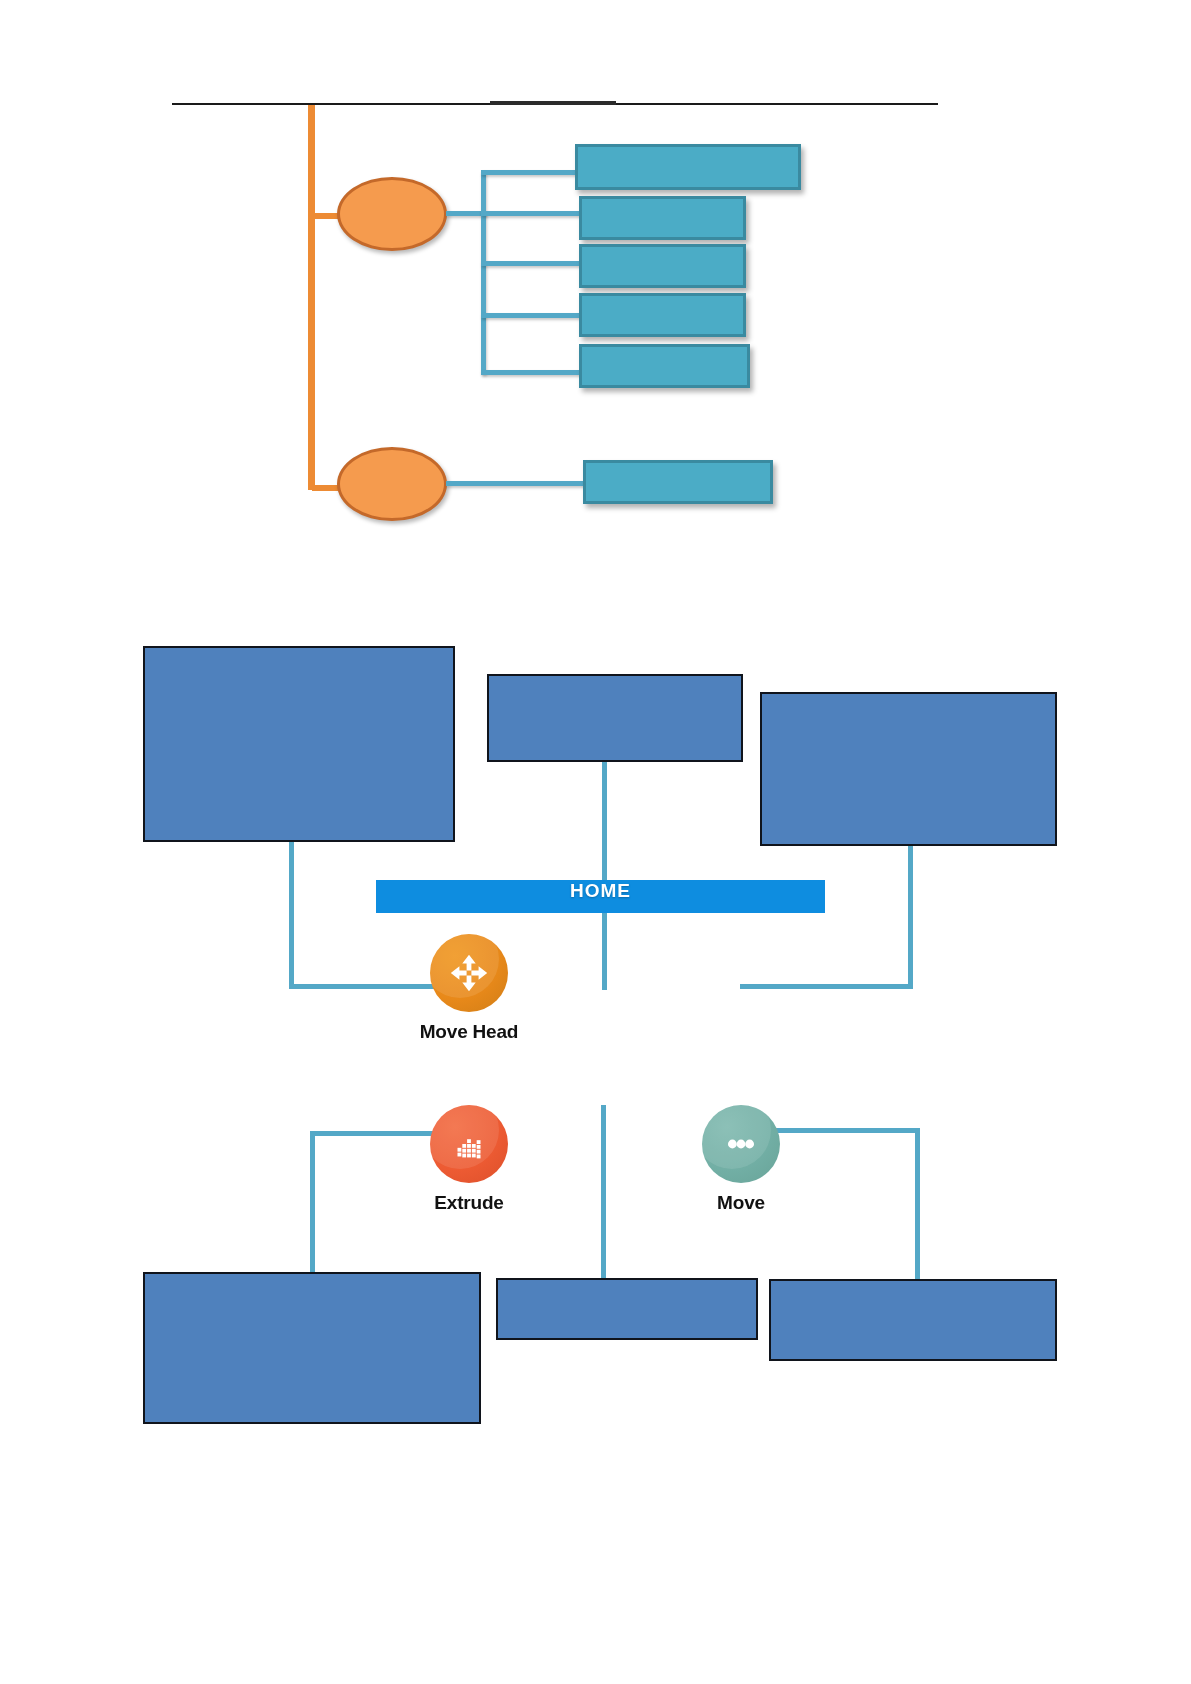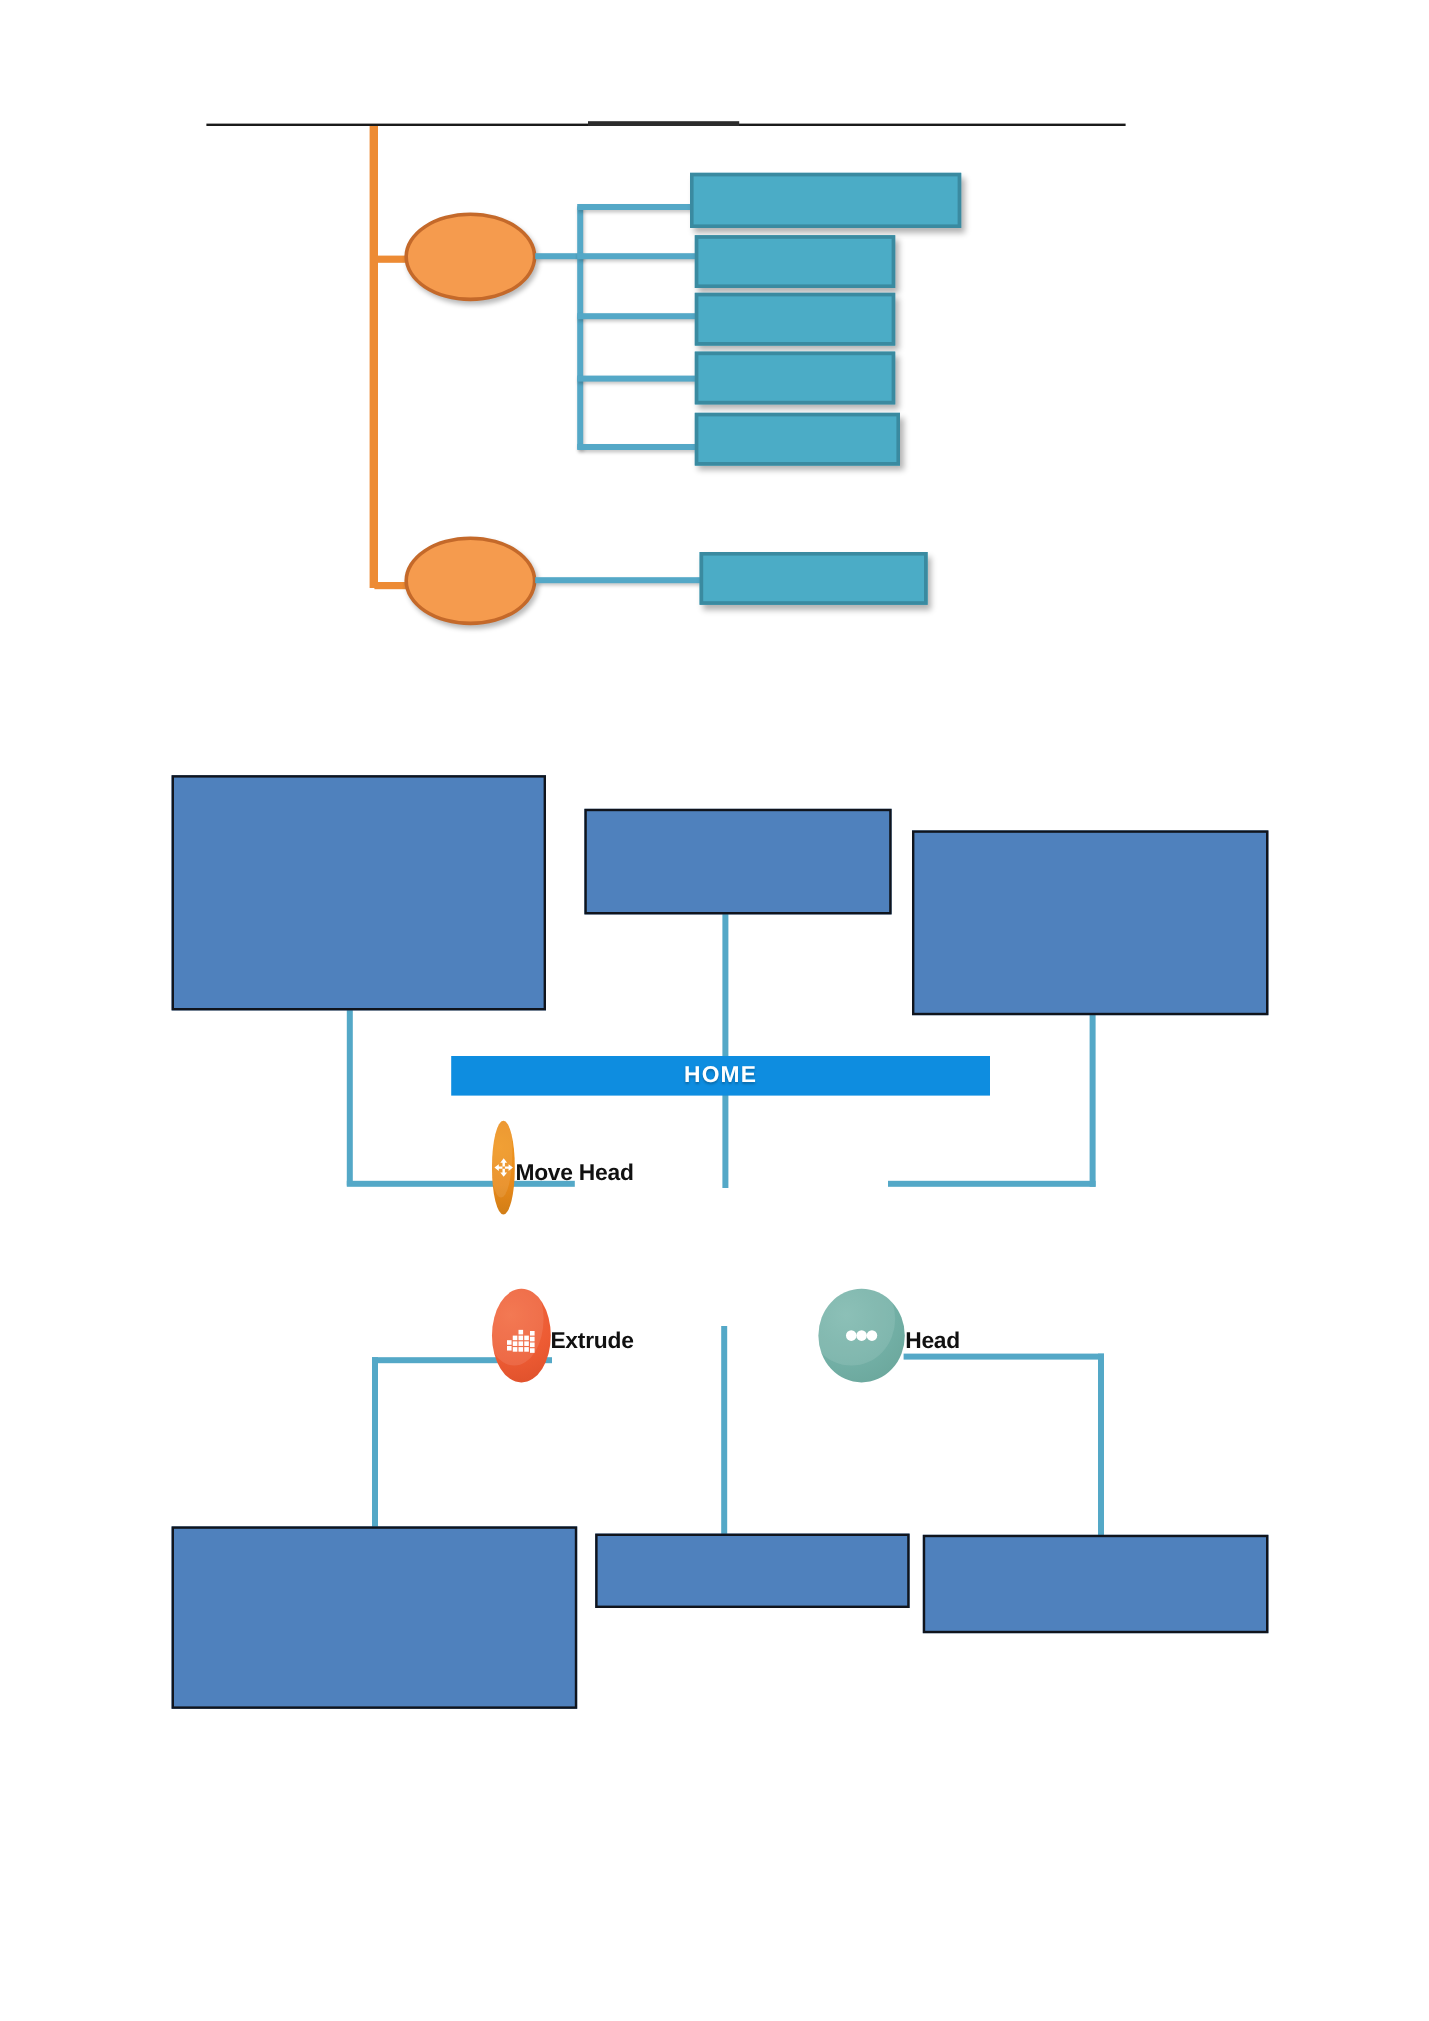--- a/index.html
+++ b/index.html
@@ -87,21 +87,20 @@
   }
 
   
   .home-banner {
     left: 376px;
     top: 880px;
     width: 449px;
     height: 33px;
     background: #0E8DE0;
     display: flex;
-    align-items: center;
     justify-content: center;
   }
   .home-banner .home-label {
     color: #ffffff;
     font-weight: bold;
     font-size: 19px;
     letter-spacing: 1px;
     text-shadow: 0 1px 2px rgba(0,0,0,0.25);
   }
 
@@ -112,21 +111,21 @@
     height: 265px;
   }
   .icon-row {
     display: flex;
     justify-content: space-between;
     width: 100%;
   }
   .icon-cell {
     width: 118px;
     display: flex;
-    flex-direction: row;
+    flex-direction: column;
     align-items: center;
     text-align: center;
   }
   .icon-disc {
     width: 78px;
     height: 78px;
     border-radius: 50%;
     display: flex;
     align-items: center;
     justify-content: center;
@@ -296,19 +295,19 @@
         <div class="icon-cell">
           <div class="icon-disc" style="background:radial-gradient(circle at 32% 28%, #7FB9AF 0%, #72AFA5 55%, #68A398 100%);">
             <svg width="46" height="46" viewBox="0 0 48 48" aria-hidden="true">
               <g fill="#ffffff">
                 <circle cx="15" cy="24" r="4.6"></circle>
                 <circle cx="24" cy="24" r="4.6"></circle>
                 <circle cx="33" cy="24" r="4.6"></circle>
               </g>
             </svg>
           </div>
-          <div class="icon-label">Head</div>
+          <div class="icon-label">Move</div>
         </div>
       </div>
     </div>
 
   </div>
 </div>
 
 </body></html>

